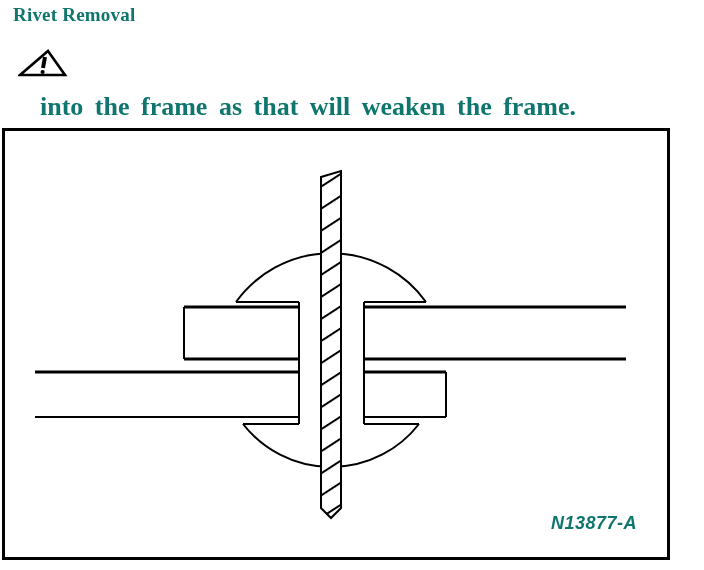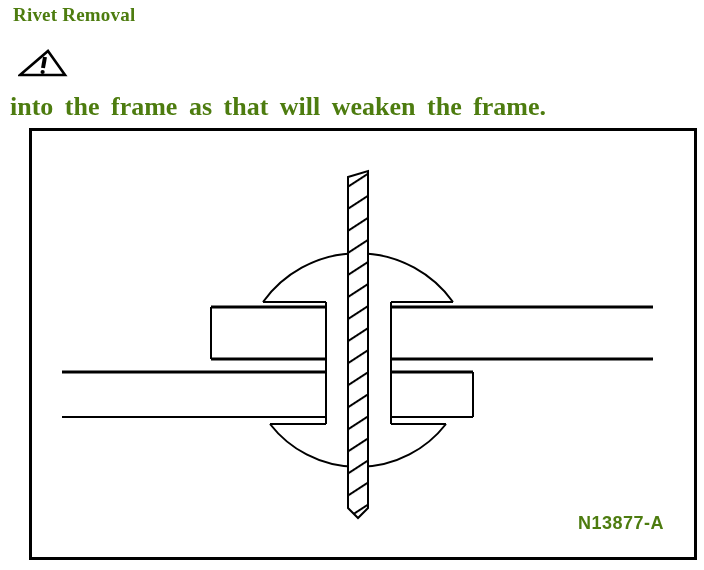--- a/index.html
+++ b/index.html
@@ -1,40 +1,40 @@
 <!DOCTYPE html>
 <html><head>
 <meta charset="utf-8">
 <style>
   html,body{margin:0;padding:0;background:#fff;}
   .page{
     position:relative;
     width:704px;height:570px;
     background:#fff;
-    color:#4d7c0f;
+    color:#0f766e;
     overflow:hidden;
     font-family:"Liberation Serif", serif;
   }
   .doc-title{
     position:absolute;left:13px;top:4px;
     font-weight:bold;font-size:19px;line-height:22px;
     letter-spacing:.2px;
   }
   .caution{
     position:absolute;left:10px;top:48px;width:660px;
     font-weight:bold;font-size:26px;line-height:37px;
   }
   .caution-line1{white-space:nowrap;word-spacing:9px;}
-  .caution-line2{white-space:nowrap;word-spacing:5px;}
+  .caution-line2{white-space:nowrap;word-spacing:5px;margin-left:30px;}
   .caution-tri{
     display:inline-block;vertical-align:-3px;
     margin:0 13px 0 8px;
   }
   .figure{
-    position:absolute;left:29px;top:128px;width:668px;height:432px;
+    position:absolute;left:2px;top:128px;width:668px;height:432px;font-style:italic;
   }
   .figure svg{display:block;}
   .figure-label{
     position:absolute;right:33px;bottom:26px;
     font-family:"Liberation Sans", sans-serif;
     font-weight:bold;font-size:18px;letter-spacing:.5px;
   }
 </style>
 </head>
 <body>

